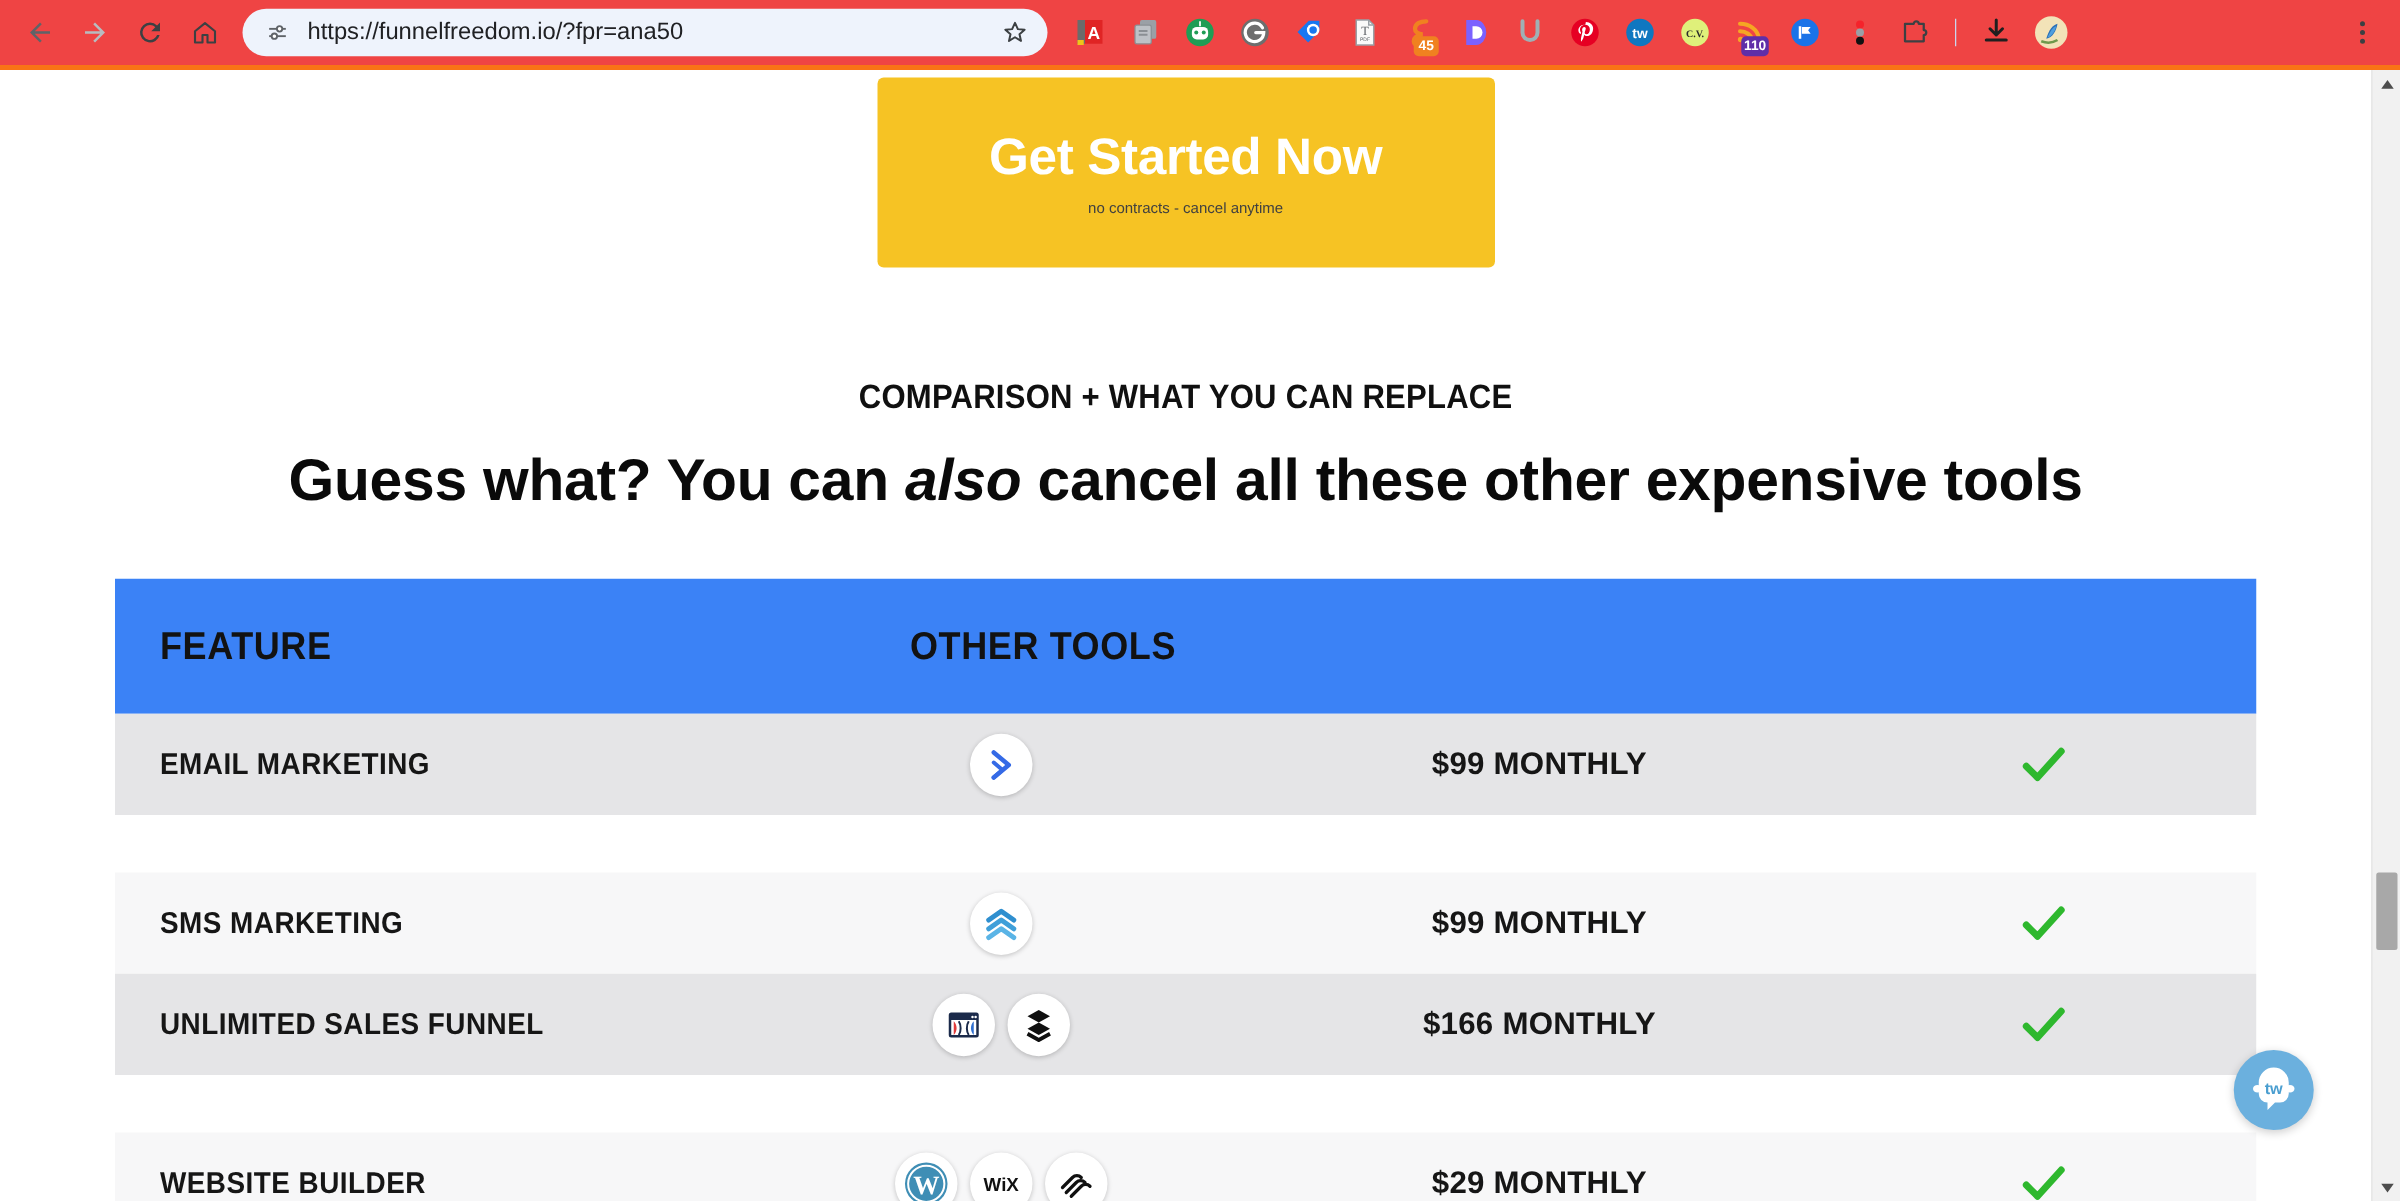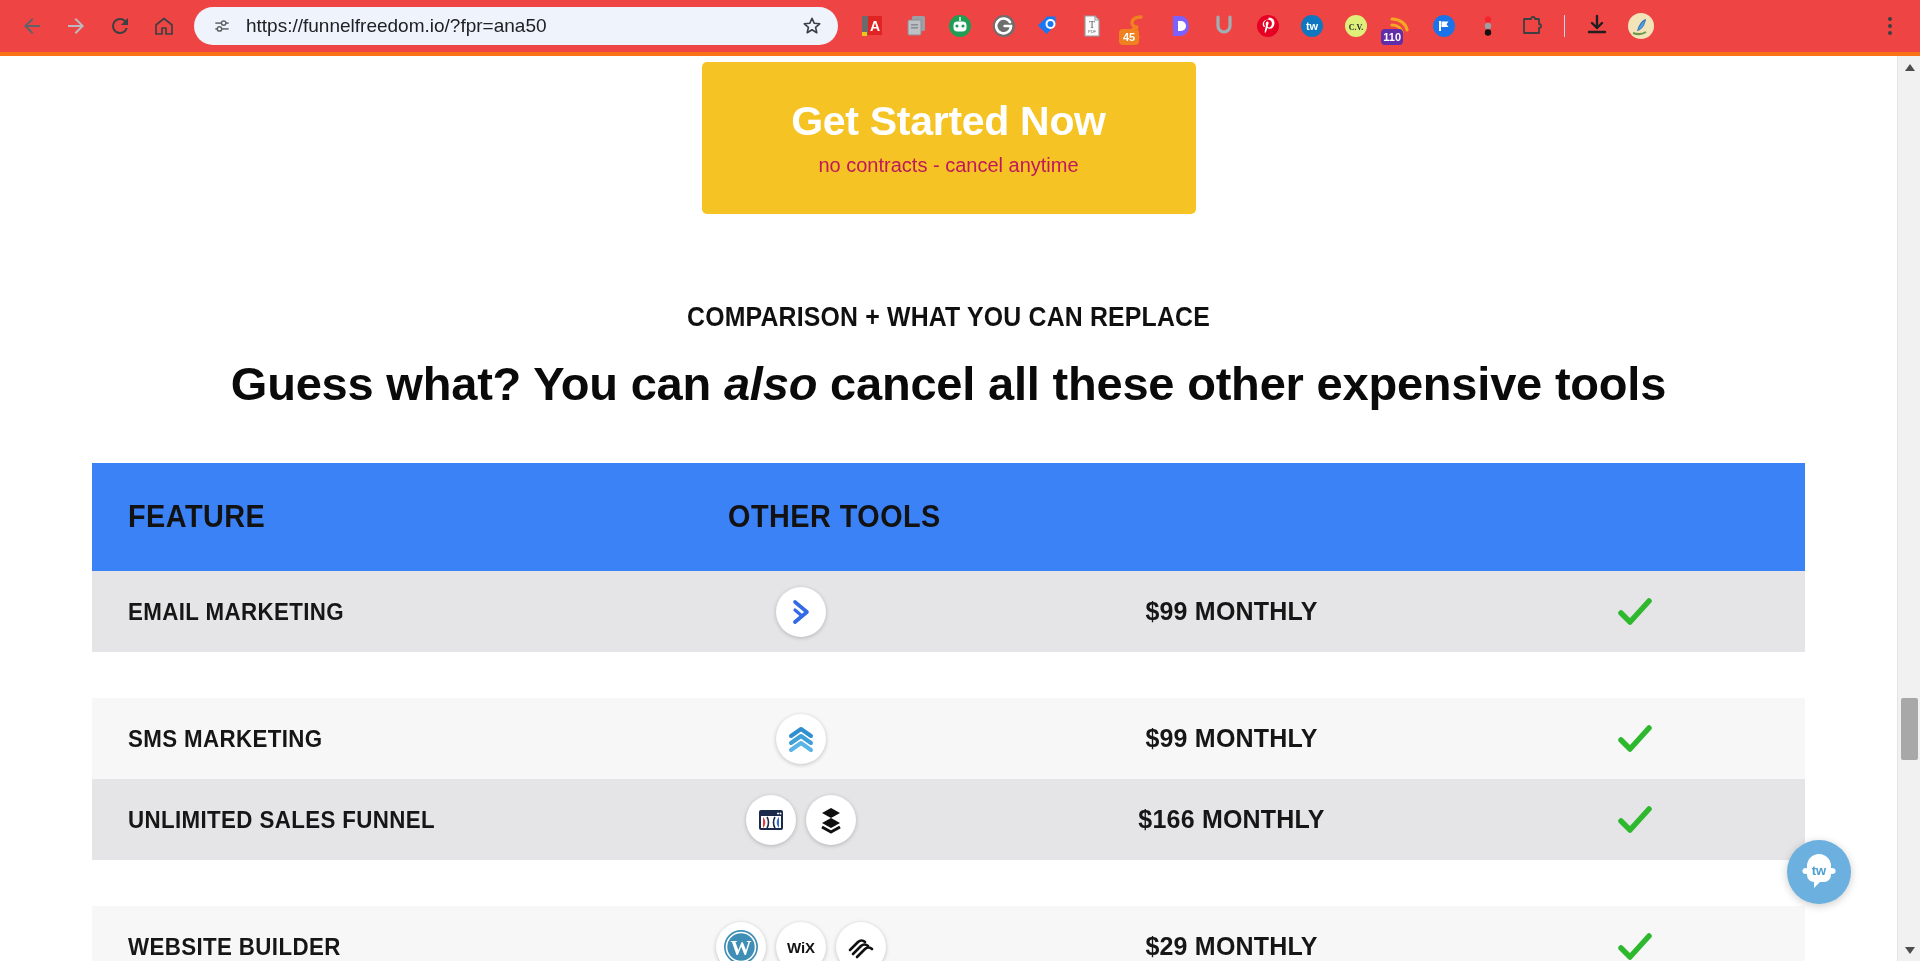--- a/index.html
+++ b/index.html
@@ -77,21 +77,21 @@
     flex: 0 0 auto;
   }
   .ext-sep {
     width: 1px; height: 22px;
     background: #c9d6ee;
     margin: 0 10px;
     flex: 0 0 auto;
   }
   .badge {
     position: absolute;
-    right: 19px; bottom: 1px;
+    right: 7px; bottom: 1px;
     min-width: 20px; height: 16px;
     border-radius: 4px;
     font-size: 11px;
     font-weight: bold;
     color: #fff;
     display: flex; align-items: center; justify-content: center;
     padding: 0 2px;
     line-height: 1;
   }
   .badge.orange { background: #F08120; }
@@ -141,22 +141,22 @@
     cursor: pointer;
   }
   .cta-title {
     font-size: 41px;
     font-weight: bold;
     color: #ffffff;
     letter-spacing: -0.3px;
     line-height: 1.1;
   }
   .cta-sub {
-    font-size: 20px;
-    color: #be185d;
+    font-size: 12px;
+    color: #404040;
     margin-top: 10px;
   }
 
   
   .eyebrow {
     text-align: center;
     margin-top: 88px;
     font-size: 27px;
     font-weight: bold;
     color: #101010;

